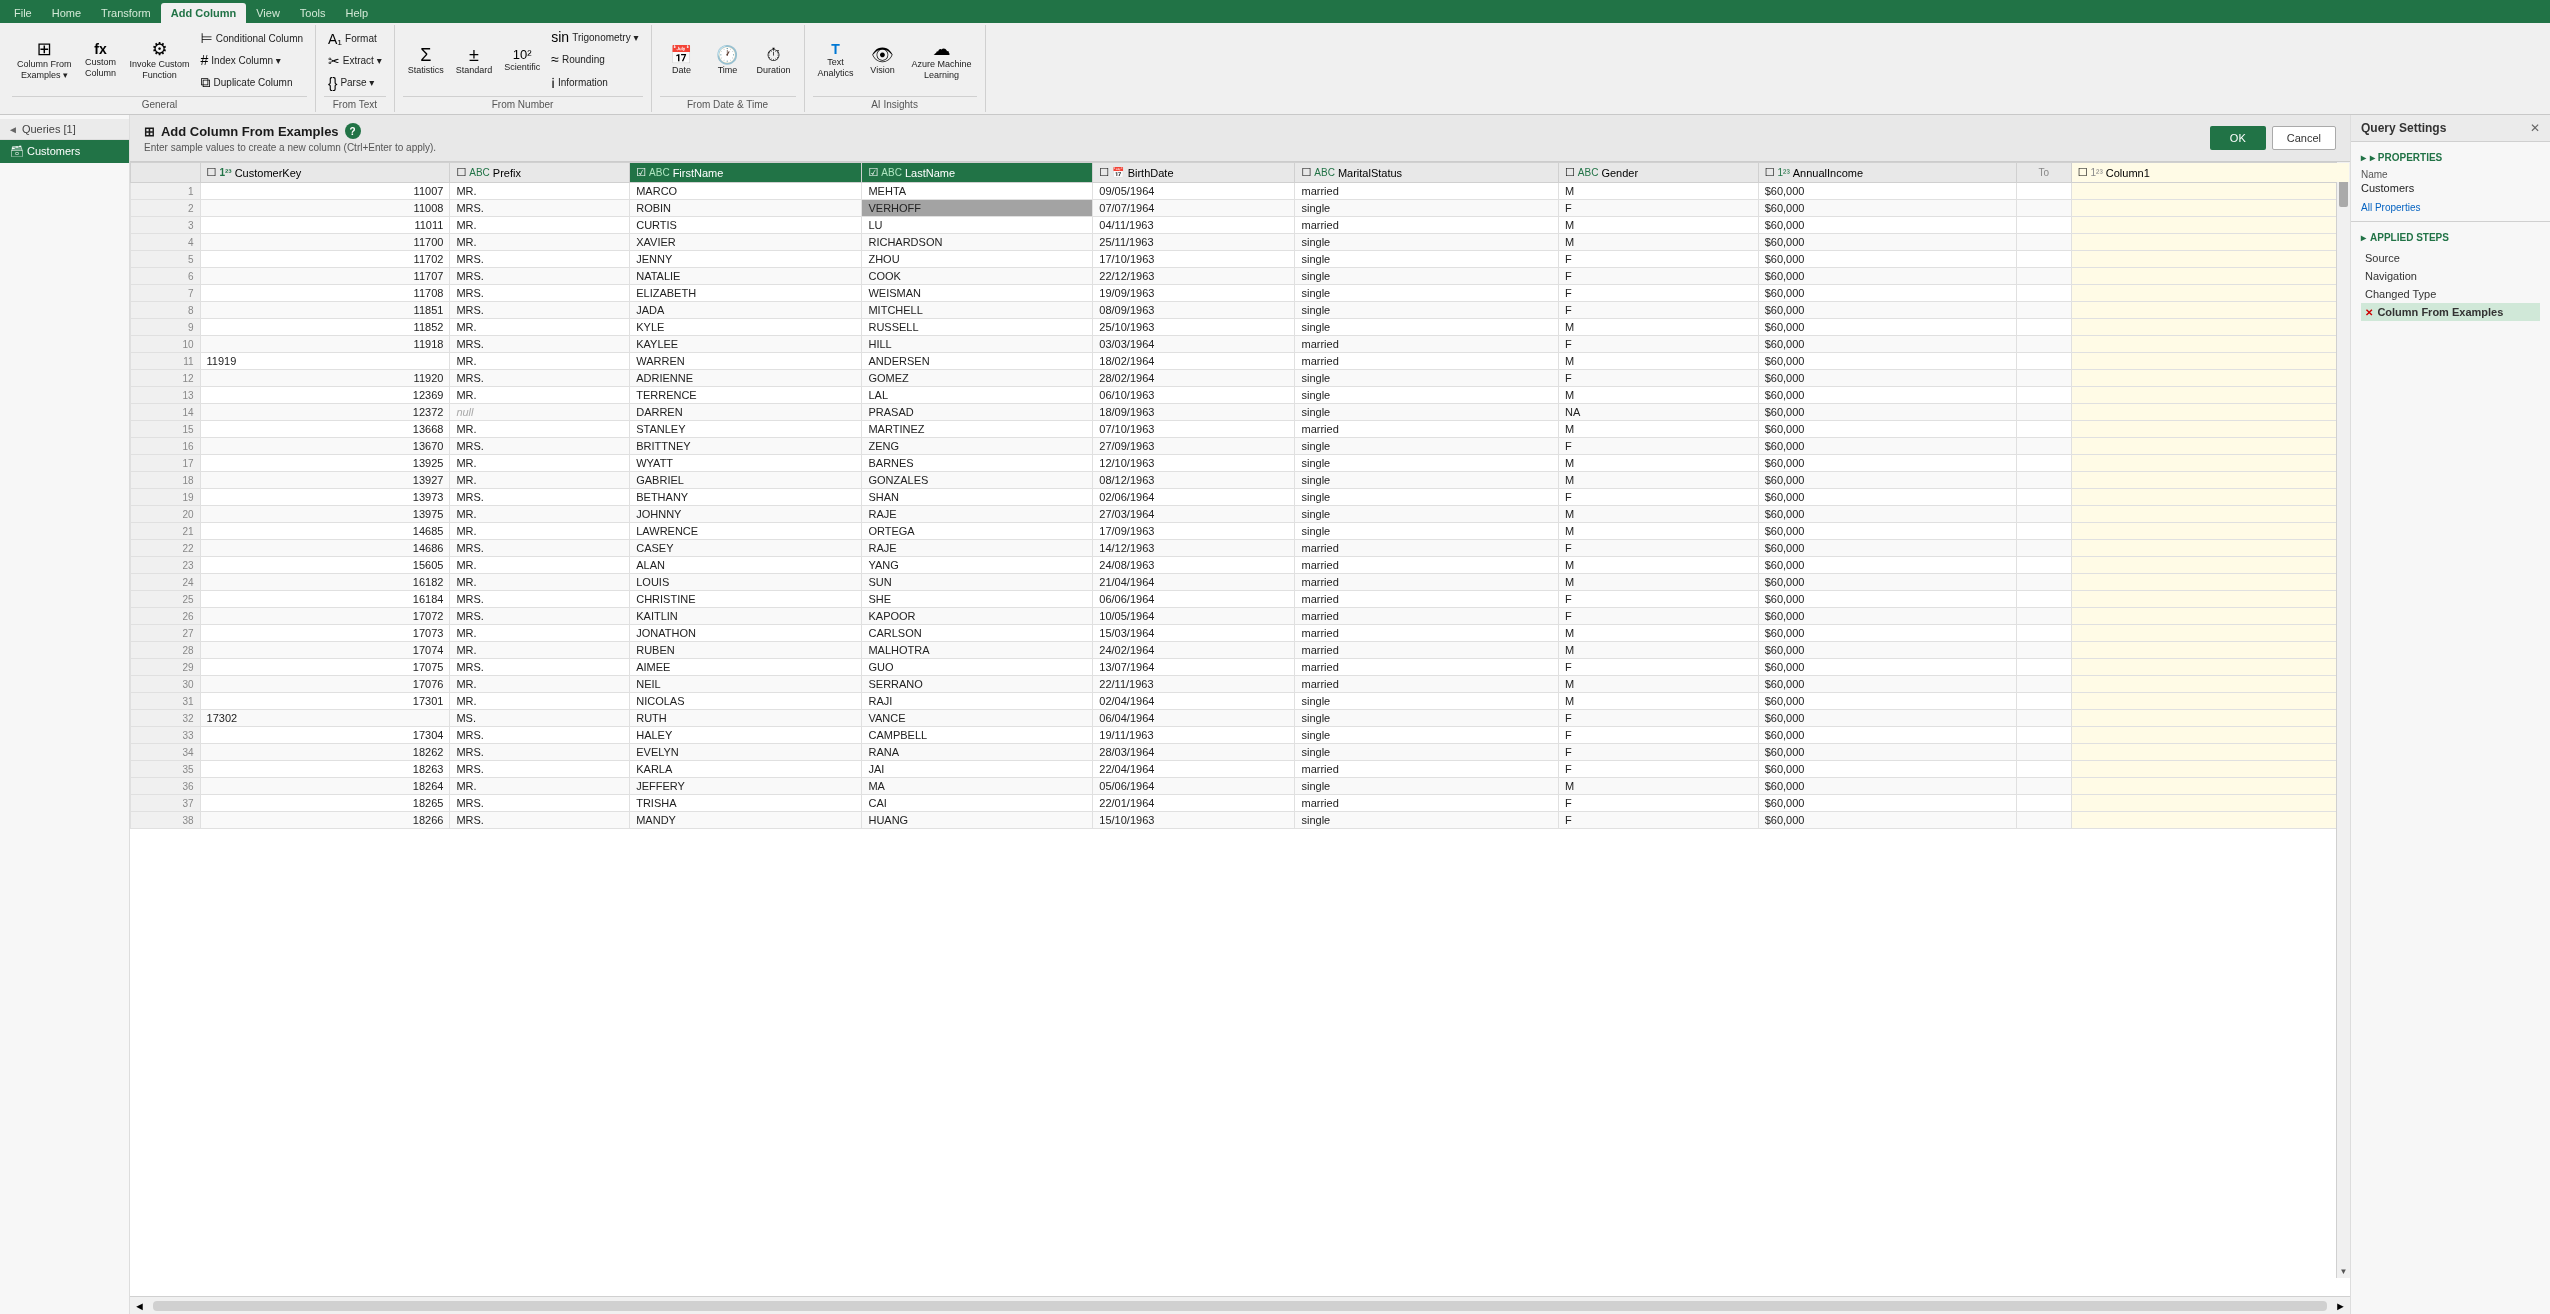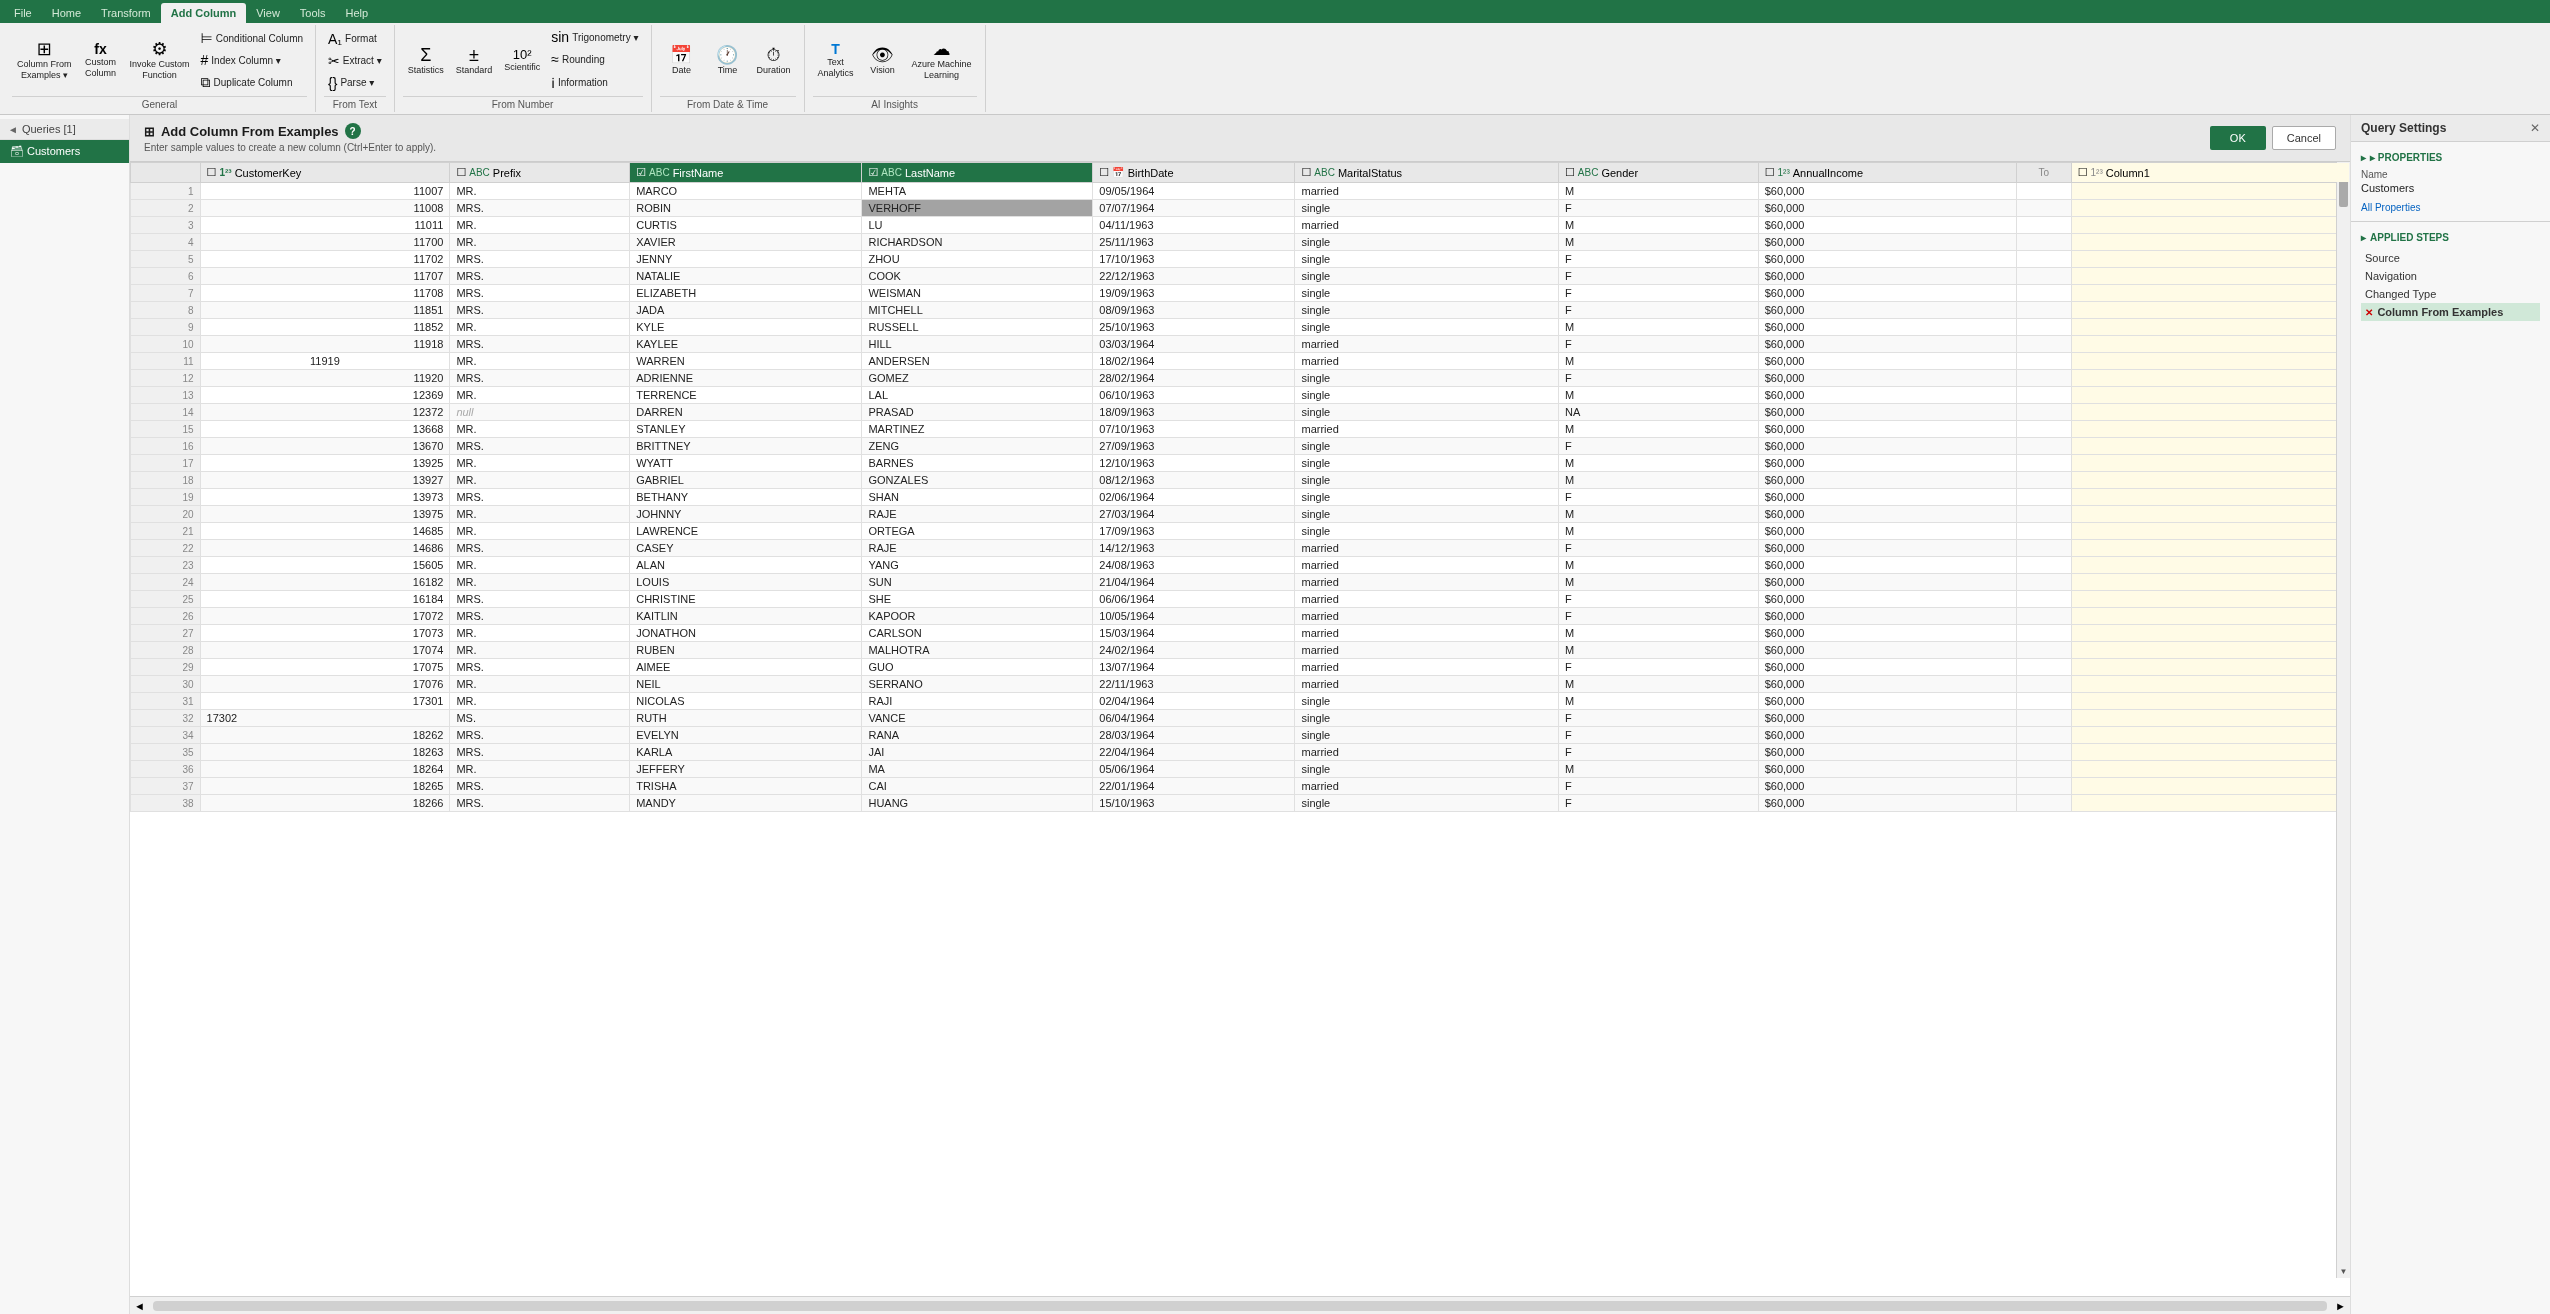--- a/index.html
+++ b/index.html
@@ -450,21 +450,21 @@
     <td style="background:#f9f9f9;;">HILL</td>
     <td style="background:#f9f9f9;;">03/03/1964</td>
     <td style="background:#f9f9f9;;">married</td>
     <td style="background:#f9f9f9;;">F</td>
     <td style="background:#f9f9f9;;">$60,000</td>
     <td style="background:#f9f9f9;;"></td>
     <td style="background:#fffbe6;min-width:120px;"></td>
   </tr>
               <tr>
     <td class="row-num" style="">11</td>
-    <td style=";text-align:center;">11919</td>
+    <td style=";text-align:left;">11919</td>
     <td style=";">MR.</td>
     <td style=";">WARREN</td>
     <td style=";">ANDERSEN</td>
     <td style=";">18/02/1964</td>
     <td style=";">married</td>
     <td style=";">M</td>
     <td style=";">$60,000</td>
     <td style=";"></td>
     <td style="background:#fffbe6;min-width:120px;"></td>
   </tr>
@@ -732,20 +732,33 @@
     <td class="row-num" style="background:#f9f9f9;">32</td>
     <td style="background:#f9f9f9;;text-align:left;">17302</td>
     <td style="background:#f9f9f9;;">MS.</td>
     <td style="background:#f9f9f9;;">RUTH</td>
     <td style="background:#f9f9f9;;">VANCE</td>
     <td style="background:#f9f9f9;;">06/04/1964</td>
     <td style="background:#f9f9f9;;">single</td>
     <td style="background:#f9f9f9;;">F</td>
     <td style="background:#f9f9f9;;">$60,000</td>
     <td style="background:#f9f9f9;;"></td>
+    <td style="background:#fffbe6;min-width:120px;"></td>
+  </tr>
+              <tr>
+    <td class="row-num" style="">33</td>
+    <td style=";text-align:right;">17304</td>
+    <td style=";">MRS.</td>
+    <td style=";">HALEY</td>
+    <td style=";">CAMPBELL</td>
+    <td style=";">19/11/1963</td>
+    <td style=";">single</td>
+    <td style=";">F</td>
+    <td style=";">$60,000</td>
+    <td style=";"></td>
     <td style="background:#fffbe6;min-width:120px;"></td>
   </tr>
               <tr>
     <td class="row-num" style="background:#f9f9f9;">34</td>
     <td style="background:#f9f9f9;;text-align:right;">18262</td>
     <td style="background:#f9f9f9;;">MRS.</td>
     <td style="background:#f9f9f9;;">EVELYN</td>
     <td style="background:#f9f9f9;;">RANA</td>
     <td style="background:#f9f9f9;;">28/03/1964</td>
     <td style="background:#f9f9f9;;">single</td>

